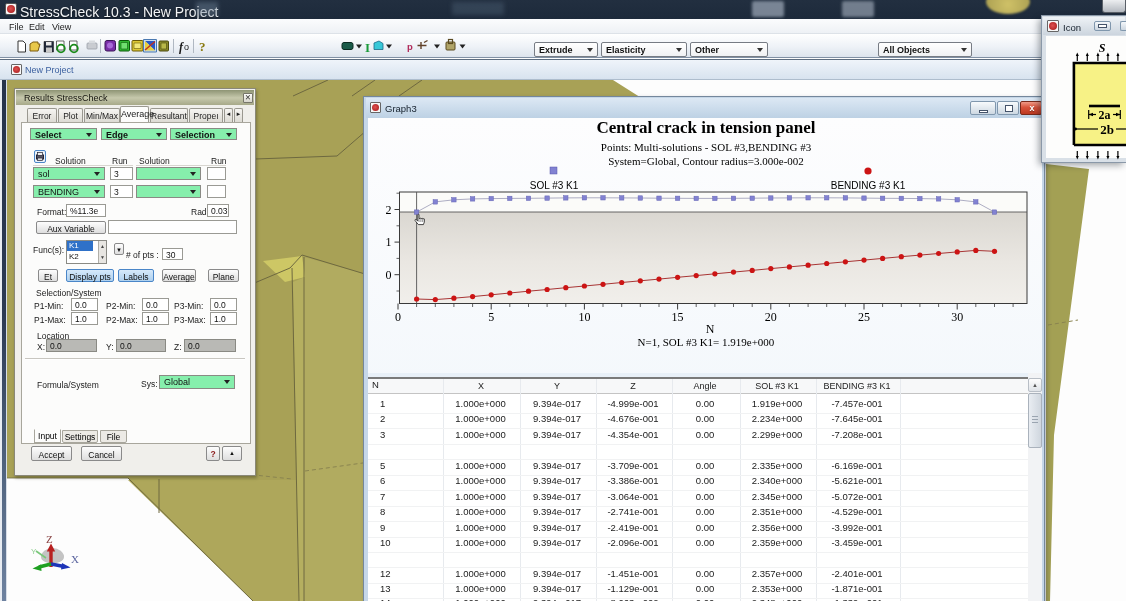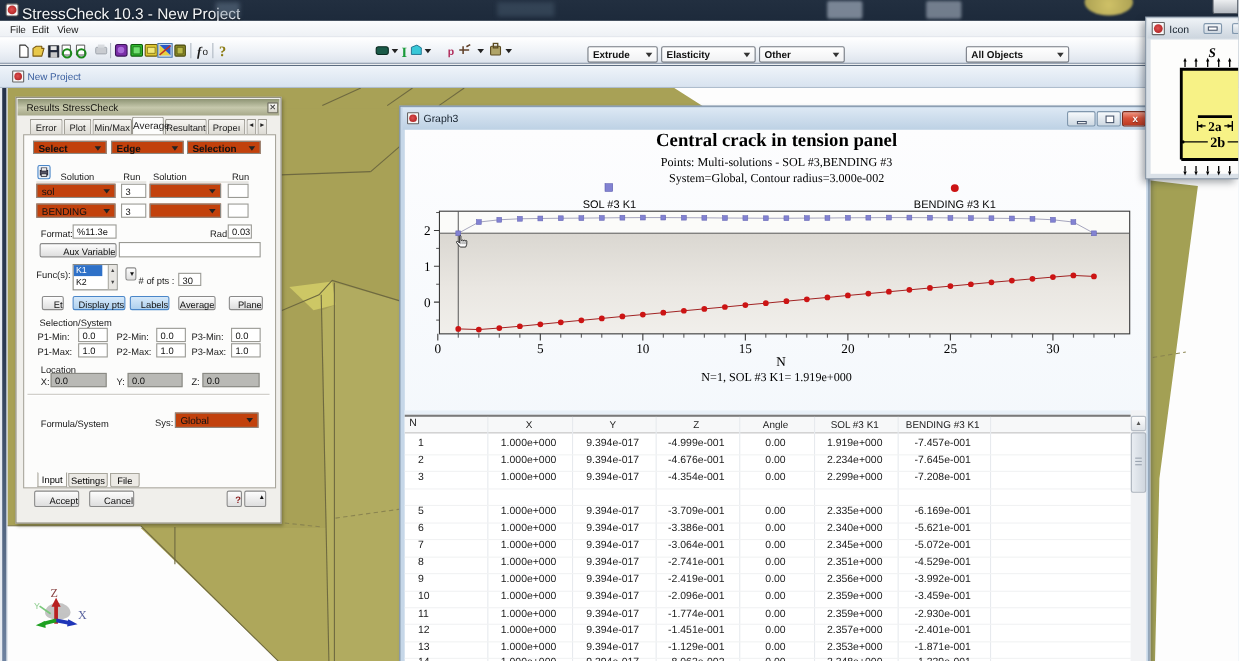--- a/index.html
+++ b/index.html
@@ -24,23 +24,23 @@
 #dlg { left:14px; top:88px; width:242px; height:388px; background:#f0efeb; border:1px solid #8a8878; box-shadow:1px 2px 3px rgba(60,60,30,.45); }
 #dlgtitle { left:1px; top:1px; width:238px; height:15px; background:linear-gradient(180deg,#8e9474,#c6c8ac 52%,#a7a989); }
 #dlgtitle span { position:absolute; left:8px; top:3px; font-size:9px; color:#15150f; }
 #dlgclose { left:228px; top:4px; width:10px; height:10px; background:linear-gradient(180deg,#fbfbf9,#d8d6cc); border:1px solid #77766a; border-radius:1px; font-size:7.5px; line-height:8px; text-align:center; color:#333; }
 .dtab { position:absolute; top:19px; height:14px; background:linear-gradient(180deg,#f6f5f2,#dddbd4); border:1px solid #9a9890; border-bottom:none; border-radius:2px 2px 0 0; font-size:8.5px; color:#222; text-align:center; padding-top:2px; }
 .dtab.active { background:#fcfcfb; height:16px; top:17px; z-index:3; font-size:9px; }
 #dlgpanel { left:6px; top:33px; width:230px; height:322px; background:#fcfcfb; border:1px solid #a8a69c; }
 .lbl { position:absolute; font-size:8.5px; color:#1a1a1a; white-space:nowrap; }
 .tbox { position:absolute; background:#fff; border:1px solid #9a9a94; font-size:8.5px; color:#111; padding:1px 0 0 3px; }
 .gbox { position:absolute; background:#b9b9b5; border:1px solid #8a8a84; font-size:8.5px; color:#111; padding:1px 0 0 3px; }
-.dcombo { position:absolute; background:#c2410c; border:1px solid #8a8a84; font-size:9px; font-weight:bold; color:#111; padding:1px 0 0 4px; }
+.dcombo { position:absolute; background:#86efac; border:1px solid #8a8a84; font-size:9px; font-weight:bold; color:#111; padding:1px 0 0 4px; }
 .dcombo .arr { position:absolute; right:4px; top:4px; width:0; height:0; border-left:3.5px solid transparent; border-right:3.5px solid transparent; border-top:4px solid #222; }
-.btn { position:absolute; background:linear-gradient(180deg,#fdfdfd,#dedede); border:1px solid #8a8a8a; border-radius:2px; font-size:8.5px; color:#111; text-align:right; }
+.btn { position:absolute; background:linear-gradient(180deg,#fdfdfd,#dedede); border:1px solid #8a8a8a; border-radius:2px; font-size:8.5px; color:#111; text-align:center; }
 .btn.blue { background:linear-gradient(180deg,#d6e9fa,#aed0ee); border:1px solid #4a86c8; }
 
 #gwin { left:363px; top:96px; width:682px; height:512px; background:#c6d7e8; border:1px solid #74879c; box-shadow:2px 2px 4px rgba(40,50,70,.35); }
 #gtitle { left:2px; top:1px; width:676px; height:20px; background:linear-gradient(180deg,#dce8f4,#bdd1e4); }
 .wbtn { position:absolute; top:4px; height:14px; border-radius:2px; border:1px solid #8097ad; background:linear-gradient(180deg,#f7fafc,#cdd8e2); }
 #gcontent { left:4px; top:21px; width:674px; height:487px; background:linear-gradient(180deg,#fdfdfe 0%,#f4f8fc 55%,#e8f0f8 100%); }
 .trow { position:absolute; left:0; height:15px; font-size:9.5px; line-height:14px; color:#1a1a1a; white-space:nowrap; transform:translateY(-1.5px); }
 .trow span { display:inline-block; text-align:center; vertical-align:top; }
 .c0 { width:74px; text-align:left !important; padding-left:12px; }
 .c1 { width:77px; } .c2 { width:76px; } .c3 { width:76px; } .c4 { width:68px; } .c5 { width:76px; } .c6 { width:84px; }
@@ -464,21 +464,20 @@
     <div class="trow" style="top:357.2px;"><span class="c0">6</span><span class="c1">1.000e+000</span><span class="c2">9.394e-017</span><span class="c3">-3.386e-001</span><span class="c4">0.00</span><span class="c5">2.340e+000</span><span class="c6">-5.621e-001</span></div>
     <div class="abs" style="left:0;top:372.1px;width:660px;height:1px;background:#f1f2f3;"></div>
     <div class="trow" style="top:372.7px;"><span class="c0">7</span><span class="c1">1.000e+000</span><span class="c2">9.394e-017</span><span class="c3">-3.064e-001</span><span class="c4">0.00</span><span class="c5">2.345e+000</span><span class="c6">-5.072e-001</span></div>
     <div class="abs" style="left:0;top:387.6px;width:660px;height:1px;background:#f1f2f3;"></div>
     <div class="trow" style="top:388.1px;"><span class="c0">8</span><span class="c1">1.000e+000</span><span class="c2">9.394e-017</span><span class="c3">-2.741e-001</span><span class="c4">0.00</span><span class="c5">2.351e+000</span><span class="c6">-4.529e-001</span></div>
     <div class="abs" style="left:0;top:403.0px;width:660px;height:1px;background:#f1f2f3;"></div>
     <div class="trow" style="top:403.6px;"><span class="c0">9</span><span class="c1">1.000e+000</span><span class="c2">9.394e-017</span><span class="c3">-2.419e-001</span><span class="c4">0.00</span><span class="c5">2.356e+000</span><span class="c6">-3.992e-001</span></div>
     <div class="abs" style="left:0;top:418.5px;width:660px;height:1px;background:#f1f2f3;"></div>
     <div class="trow" style="top:419.0px;"><span class="c0">10</span><span class="c1">1.000e+000</span><span class="c2">9.394e-017</span><span class="c3">-2.096e-001</span><span class="c4">0.00</span><span class="c5">2.359e+000</span><span class="c6">-3.459e-001</span></div>
     <div class="abs" style="left:0;top:433.9px;width:660px;height:1px;background:#f1f2f3;"></div>
-    <div class="trow" style="top:434.5px;"><span class="c0">11</span><span class="c1">1.000e+000</span><span class="c2">9.394e-017</span><span class="c3">-1.774e-001</span><span class="c4">0.00</span><span class="c5">2.359e+000</span><span class="c6">-2.930e-001</span></div>
     <div class="abs" style="left:0;top:449.4px;width:660px;height:1px;background:#f1f2f3;"></div>
     <div class="trow" style="top:449.9px;"><span class="c0">12</span><span class="c1">1.000e+000</span><span class="c2">9.394e-017</span><span class="c3">-1.451e-001</span><span class="c4">0.00</span><span class="c5">2.357e+000</span><span class="c6">-2.401e-001</span></div>
     <div class="abs" style="left:0;top:464.8px;width:660px;height:1px;background:#f1f2f3;"></div>
     <div class="trow" style="top:465.4px;"><span class="c0">13</span><span class="c1">1.000e+000</span><span class="c2">9.394e-017</span><span class="c3">-1.129e-001</span><span class="c4">0.00</span><span class="c5">2.353e+000</span><span class="c6">-1.871e-001</span></div>
     <div class="abs" style="left:0;top:480.3px;width:660px;height:1px;background:#f1f2f3;"></div>
     <div class="trow" style="top:478.9px;"><span class="c0">14</span><span class="c1">1.000e+000</span><span class="c2">9.394e-017</span><span class="c3">-8.063e-002</span><span class="c4">0.00</span><span class="c5">2.348e+000</span><span class="c6">-1.339e-001</span></div>
     <div class="abs" style="left:660px;top:255px;width:14px;height:232px;background:#f2f3f5;"></div>
     <div class="abs" style="left:660px;top:260px;width:14px;height:14px;background:linear-gradient(180deg,#fdfdfd,#dfe3e8);border:1px solid #b8bec6;border-radius:2px;font-size:6px;text-align:center;line-height:12px;color:#555;">▲</div>
     <div class="abs" style="left:660px;top:275px;width:14px;height:55px;background:linear-gradient(90deg,#e9edf2,#cfd6de);border:1px solid #aab2bc;border-radius:2px;"></div>
     <div class="abs" style="left:664px;top:298px;width:6px;height:1px;background:#9aa4b0;box-shadow:0 3px 0 #9aa4b0, 0 6px 0 #9aa4b0;"></div>

